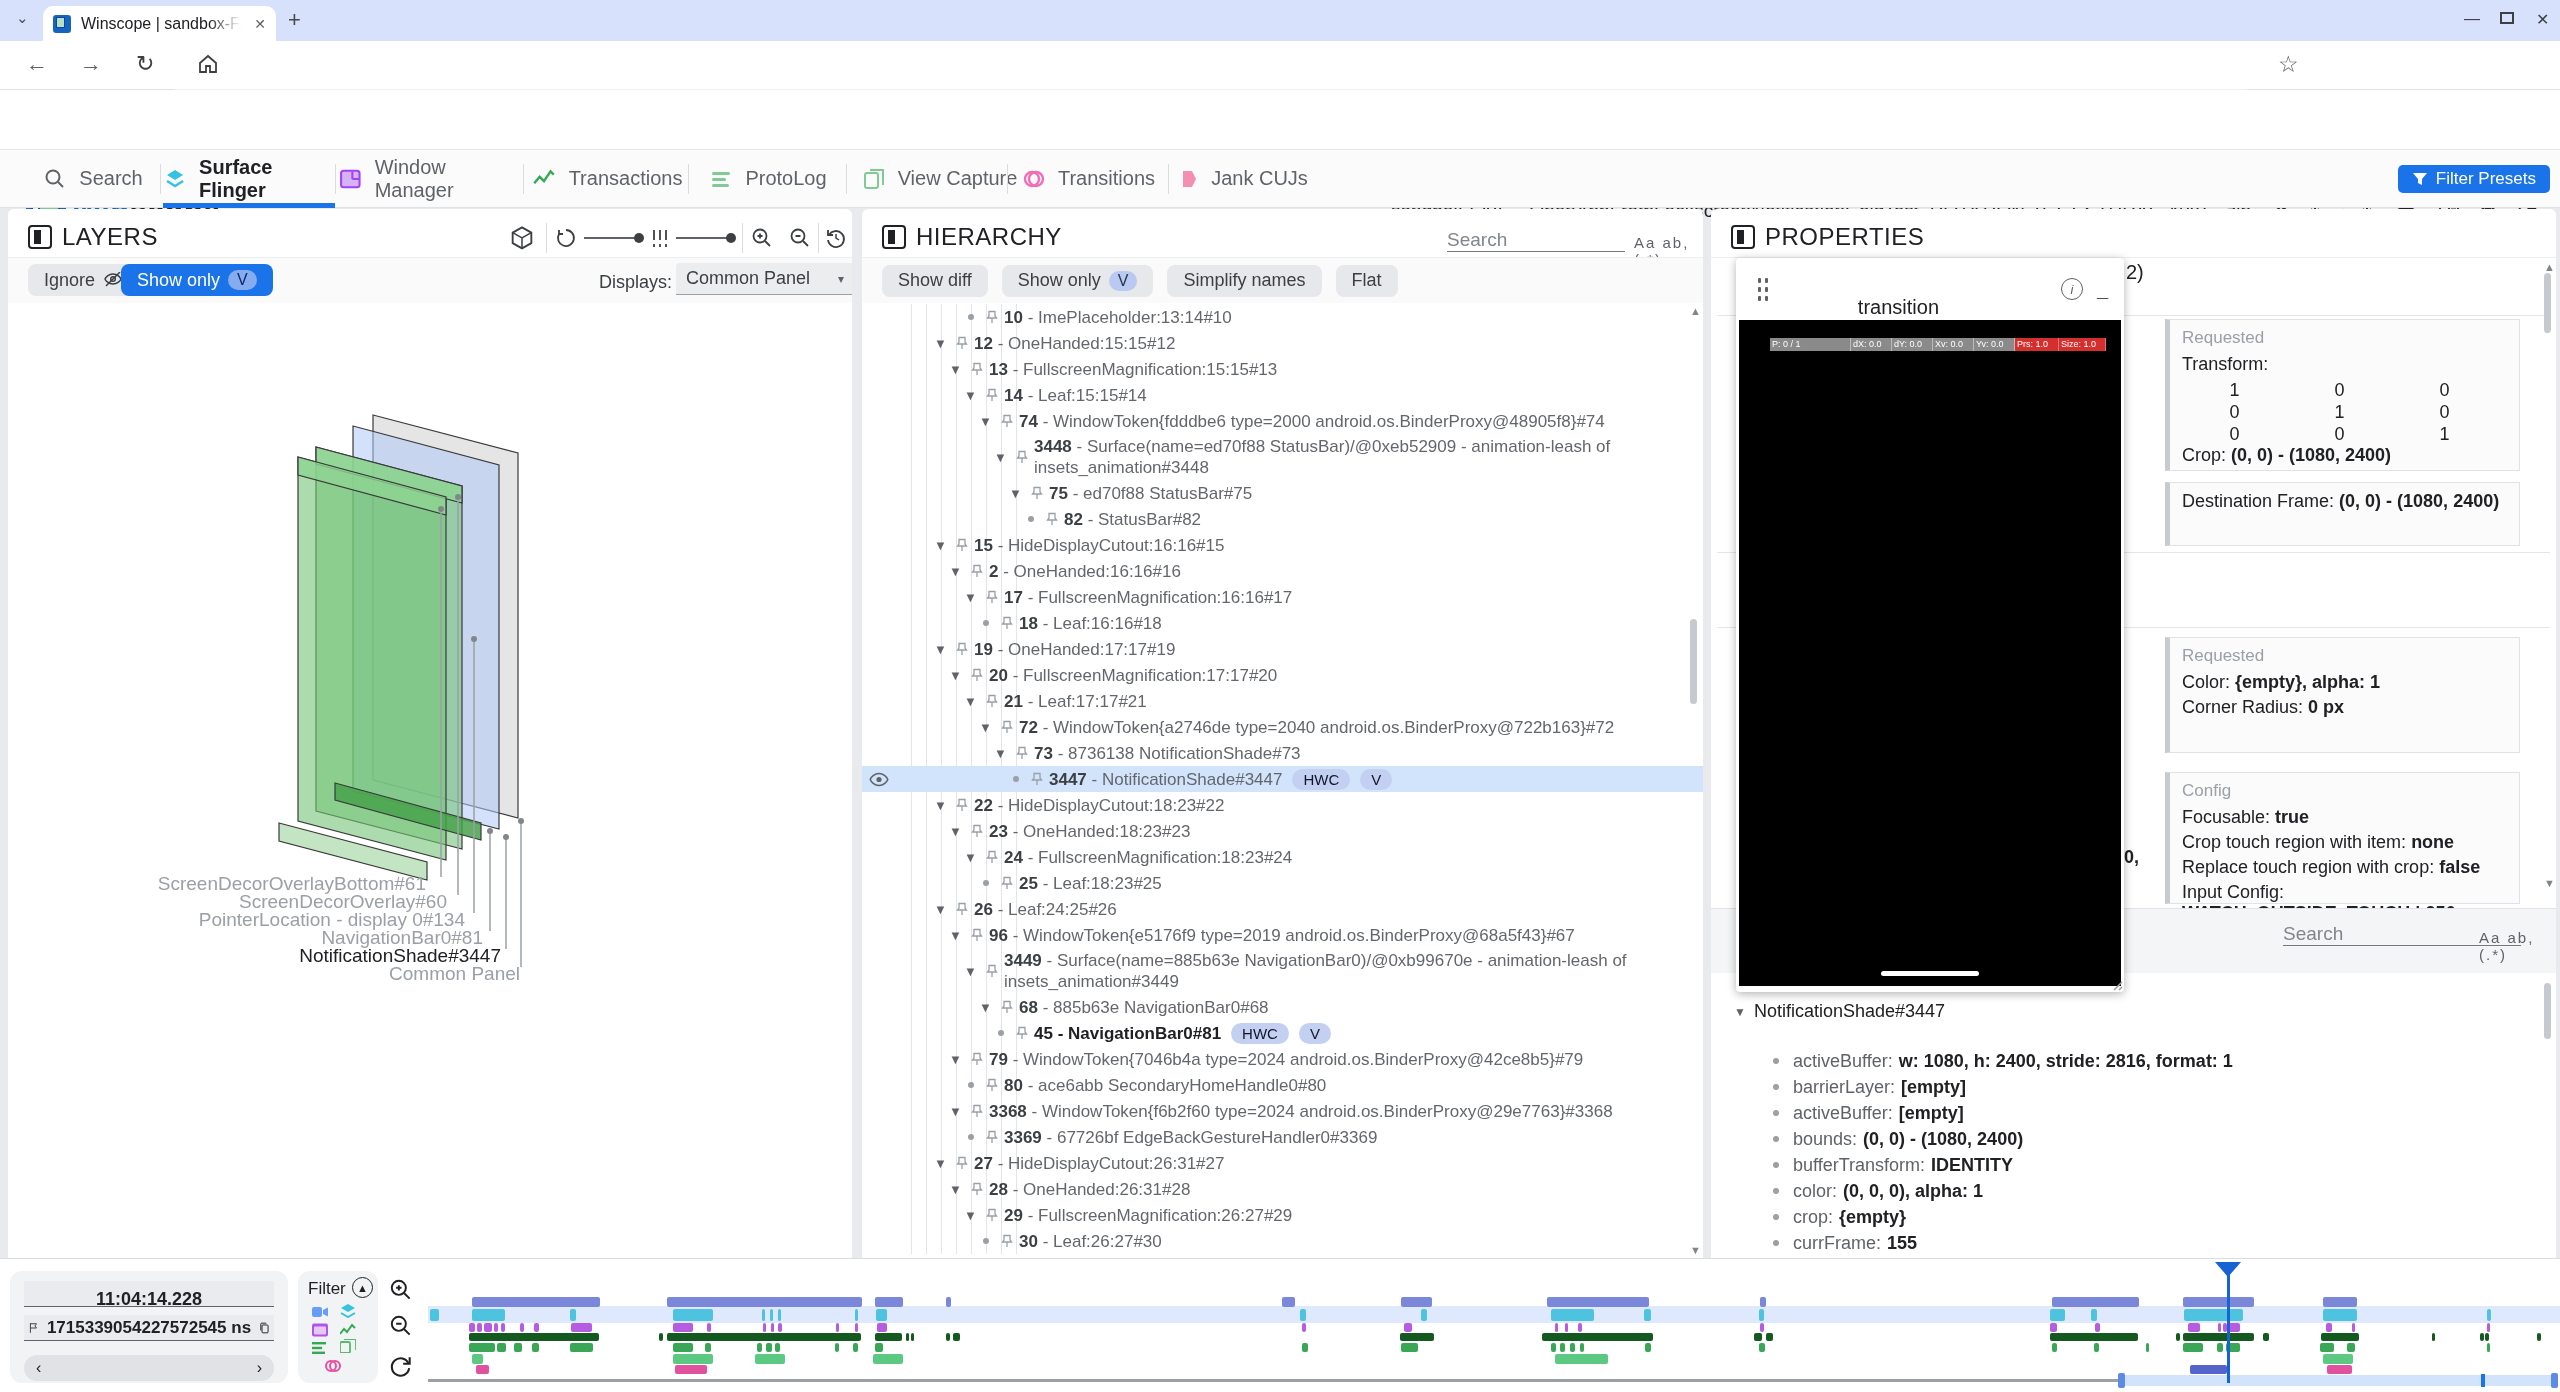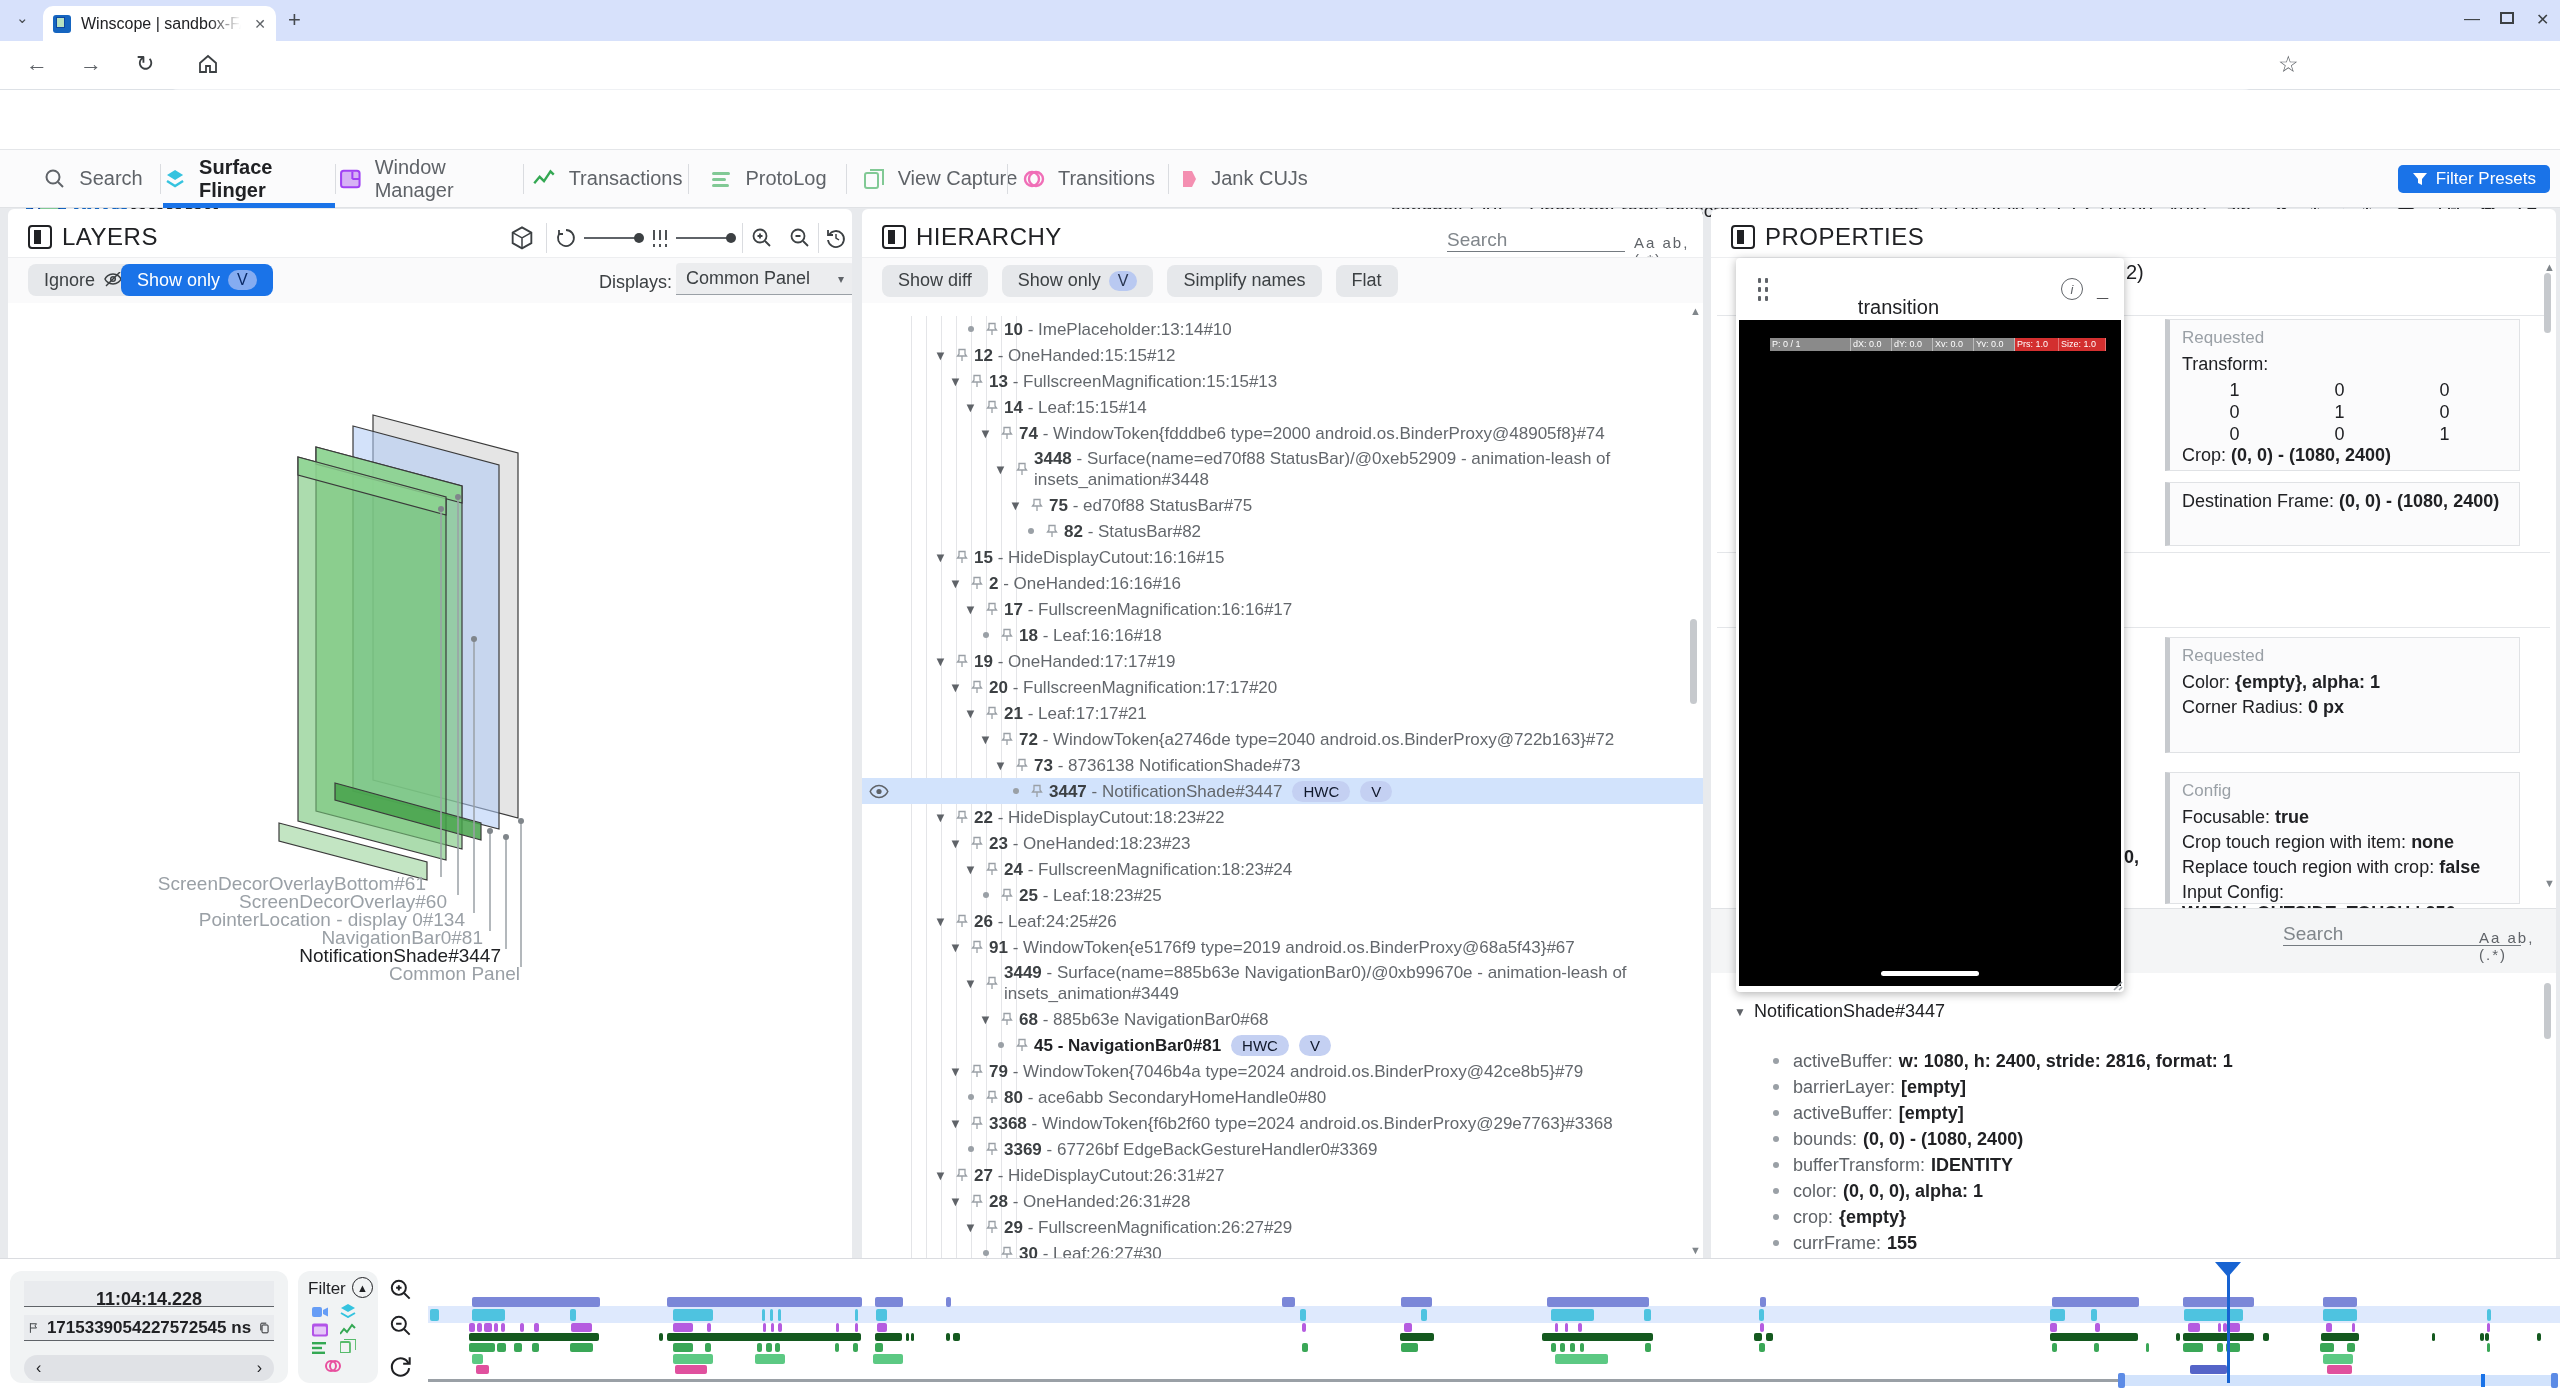--- a/index.html
+++ b/index.html
@@ -411,21 +411,21 @@
           <span>Show only</span>
           <span class="vbadge">V</span>
         </span>
       <span class="chip">
           <span>Simplify names</span>
         </span>
       <span class="chip">
           <span>Flat</span>
         </span>
     </div>
-    <div id="h-tree" class="abs" style="left:0;top:16px;width:841px;height:1061px;">
+    <div id="h-tree" class="abs" style="left:0;top:4px;width:841px;height:1061px;">
         <div class="guide" style="left: 49px;"></div>
         <div class="guide" style="left: 64px;"></div>
         <div class="guide" style="left: 79px;"></div>
         <div class="guide" style="left: 94px;"></div>
         <div class="guide" style="left: 109px;"></div>
         <div class="guide" style="left: 124px;"></div>
         <div class="guide" style="left: 139px;"></div>
         <div class="guide" style="left: 154px;"></div>
         <div class="h-row" style="top: 91px; height: 26px;">
           <span style="width:102px;flex:none;"></span>
@@ -614,21 +614,21 @@
             <path d="M3 1.5h6v4.5l1.5 2h-9L3 6zM6 8v5" stroke="#9AA0A6" stroke-width="1.3" fill="none"></path>
           </svg>
           <span class="lblwrap" style="max-width:678px;"><span class="num">26</span> - Leaf:24:25#26</span>
         </div>
         <div class="h-row" style="top: 709px; height: 26px;">
           <span style="width:87px;flex:none;"></span>
           <span class="arr">▼</span>
           <svg width="12" height="14" viewBox="0 0 12 14" style="margin:0 6px 0 8px;flex:none;">
             <path d="M3 1.5h6v4.5l1.5 2h-9L3 6zM6 8v5" stroke="#9AA0A6" stroke-width="1.3" fill="none"></path>
           </svg>
-          <span class="lblwrap" style="max-width:663px;"><span class="num">91</span> - WindowToken{e5176f9 type=2019 android.os.BinderProxy@68a5f43}#67</span>
+          <span class="lblwrap" style="max-width:663px;"><span class="num">96</span> - WindowToken{e5176f9 type=2019 android.os.BinderProxy@68a5f43}#67</span>
         </div>
         <div class="h-row" style="top: 735px; height: 46px;">
           <span style="width:102px;flex:none;"></span>
           <span class="arr">▼</span>
           <svg width="12" height="14" viewBox="0 0 12 14" style="margin:0 6px 0 8px;flex:none;">
             <path d="M3 1.5h6v4.5l1.5 2h-9L3 6zM6 8v5" stroke="#9AA0A6" stroke-width="1.3" fill="none"></path>
           </svg>
           <span class="lblwrap" style="max-width:648px;"><span class="num">3449</span> - Surface(name=885b63e NavigationBar0)/@0xb99670e - animation-leash of insets_animation#3449</span>
         </div>
         <div class="h-row" style="top: 781px; height: 26px;">

